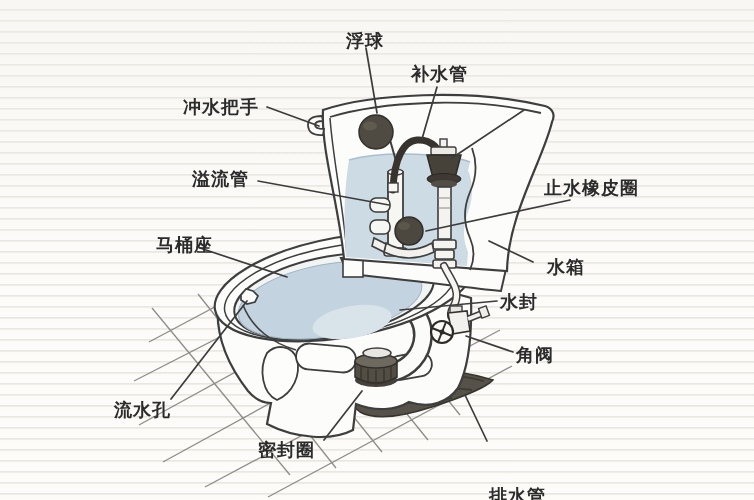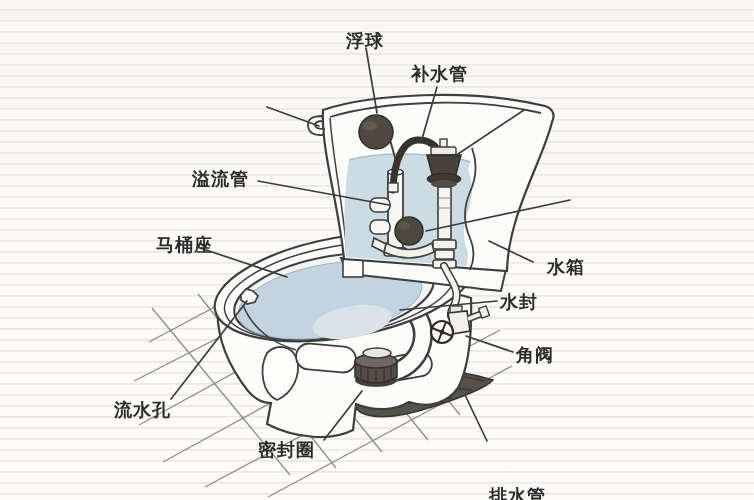--- a/index.html
+++ b/index.html
@@ -166,21 +166,23 @@
     <line x1="497" y1="301" x2="400" y2="310"></line>
     <line x1="513" y1="352" x2="466" y2="336"></line>
     <line x1="171" y1="399" x2="247" y2="301"></line>
     <line x1="324" y1="440" x2="362" y2="391"></line>
     <line x1="487" y1="441" x2="465" y2="395"></line>
   </g>
 </svg>
 
 <div class="lbl" style="left:346px;top:30px;">浮球</div>
 <div class="lbl" style="left:411px;top:63px;">补水管</div>
+<div class="lbl" style="left:183px;top:96px;">冲水把手</div>
 <div class="lbl" style="left:192px;top:168px;">溢流管</div>
+<div class="lbl" style="left:544px;top:177px;">止水橡皮圈</div>
 <div class="lbl" style="left:131px;top:234px;margin-left:25px;">马桶座</div>
 <div class="lbl" style="left:547px;top:256px;">水箱</div>
 <div class="lbl" style="left:500px;top:291px;">水封</div>
 <div class="lbl" style="left:516px;top:344px;text-align:center;">角阀</div>
 <div class="lbl" style="left:114px;top:399px;">流水孔</div>
 <div class="lbl" style="left:258px;top:439px;">密封圈</div>
 <div class="lbl" style="left:489px;top:445px;margin-top:40px;">排水管</div>
 
 </div>
 

